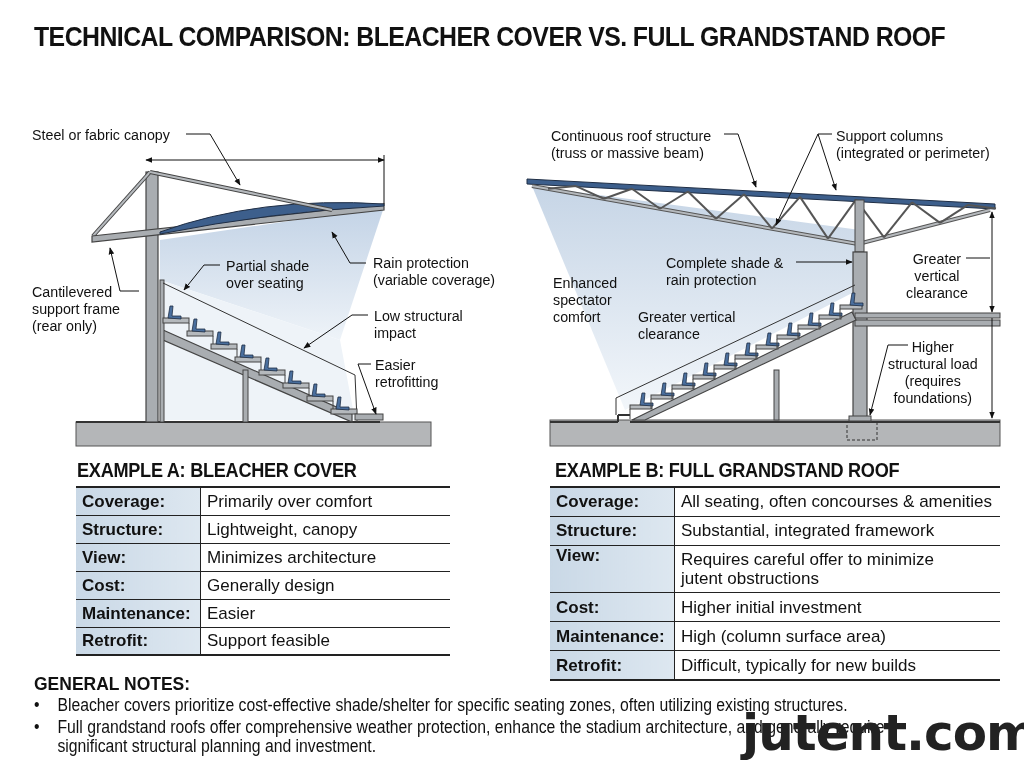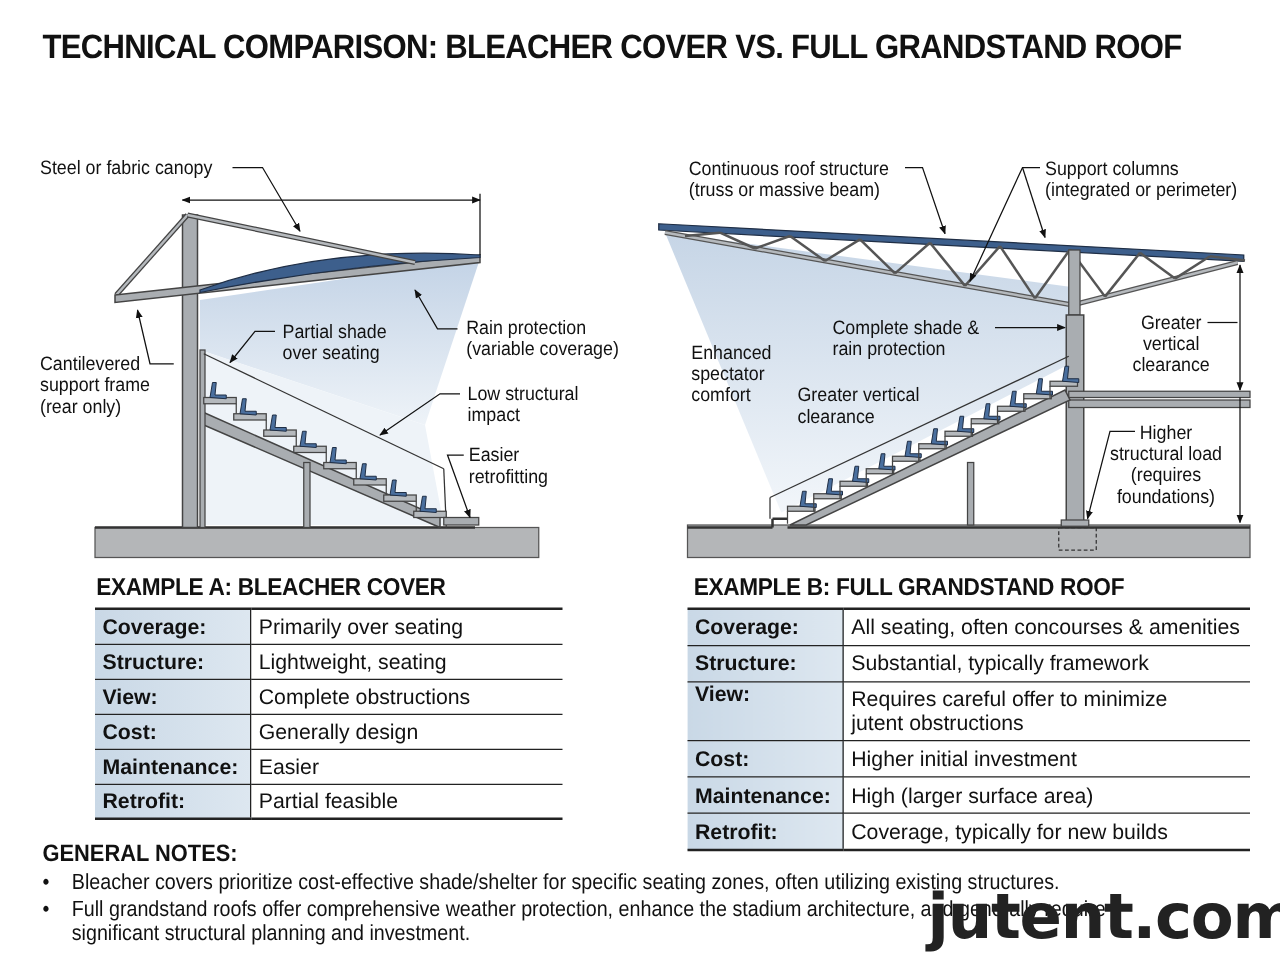--- a/index.html
+++ b/index.html
@@ -264,74 +264,74 @@
   <div>structural load</div>
   <div>(requires</div>
   <div>foundations)</div>
 </div>
 
 <div class="sec-title" style="left:77px;top:459px">EXAMPLE A: BLEACHER COVER</div>
 <table class="spec" style="left:76px;top:486px;width:374px">
   <tbody id="tableA">
       <tr style="height: 28px;">
         <td class="k" style="width: 112px;">Coverage:</td>
-        <td class="v">Primarily over seating</td>
+        <td class="v">Primarily over comfort</td>
       </tr>
       <tr style="height: 28px;">
         <td class="k" style="width: 112px;">Structure:</td>
-        <td class="v">Lightweight, seating</td>
+        <td class="v">Lightweight, canopy</td>
       </tr>
       <tr style="height: 28px;">
         <td class="k" style="width: 112px;">View:</td>
-        <td class="v">Complete obstructions</td>
+        <td class="v">Minimizes architecture</td>
       </tr>
       <tr style="height: 28px;">
         <td class="k" style="width: 112px;">Cost:</td>
         <td class="v">Generally design</td>
       </tr>
       <tr style="height: 28px;">
         <td class="k" style="width: 112px;">Maintenance:</td>
         <td class="v">Easier</td>
       </tr>
       <tr style="height: 28px;">
         <td class="k" style="width: 112px;">Retrofit:</td>
-        <td class="v">Partial feasible</td>
+        <td class="v">Support feasible</td>
       </tr>
     </tbody>
 </table>
 
 <div class="sec-title" style="left:555px;top:459px">EXAMPLE B: FULL GRANDSTAND ROOF</div>
 <table class="spec" style="left:550px;top:486px;width:450px">
   <tbody id="tableB">
       <tr style="height: 29px;">
         <td class="k" style="width: 112px;">Coverage:</td>
         <td class="v">All seating, often concourses &amp; amenities</td>
       </tr>
       <tr style="height: 29px;">
         <td class="k" style="width: 112px;">Structure:</td>
-        <td class="v">Substantial, typically framework</td>
+        <td class="v">Substantial, integrated framework</td>
       </tr>
       <tr style="height: 47.85px;">
         <td class="k" style="width: 112px; vertical-align: top;">View:</td>
         <td class="v">
           <div>Requires careful offer to minimize</div>
           <div>jutent obstructions</div>
         </td>
       </tr>
       <tr style="height: 29px;">
         <td class="k" style="width: 112px;">Cost:</td>
         <td class="v">Higher initial investment</td>
       </tr>
       <tr style="height: 29px;">
         <td class="k" style="width: 112px;">Maintenance:</td>
-        <td class="v">High (larger surface area)</td>
+        <td class="v">High (column surface area)</td>
       </tr>
       <tr style="height: 29px;">
         <td class="k" style="width: 112px;">Retrofit:</td>
-        <td class="v">Coverage, typically for new builds</td>
+        <td class="v">Difficult, typically for new builds</td>
       </tr>
     </tbody>
 </table>
 
 <div class="notes-title">GENERAL NOTES:</div>
 <div class="note" style="top:696px">
   <span class="bullet">•</span><span>Bleacher covers prioritize cost-effective shade/shelter for specific seating zones, often utilizing existing structures.</span>
 </div>
 <div class="note" style="top:718px">
   <span class="bullet">•</span><span>Full grandstand roofs offer comprehensive weather protection, enhance the stadium architecture, and generally require</span>

